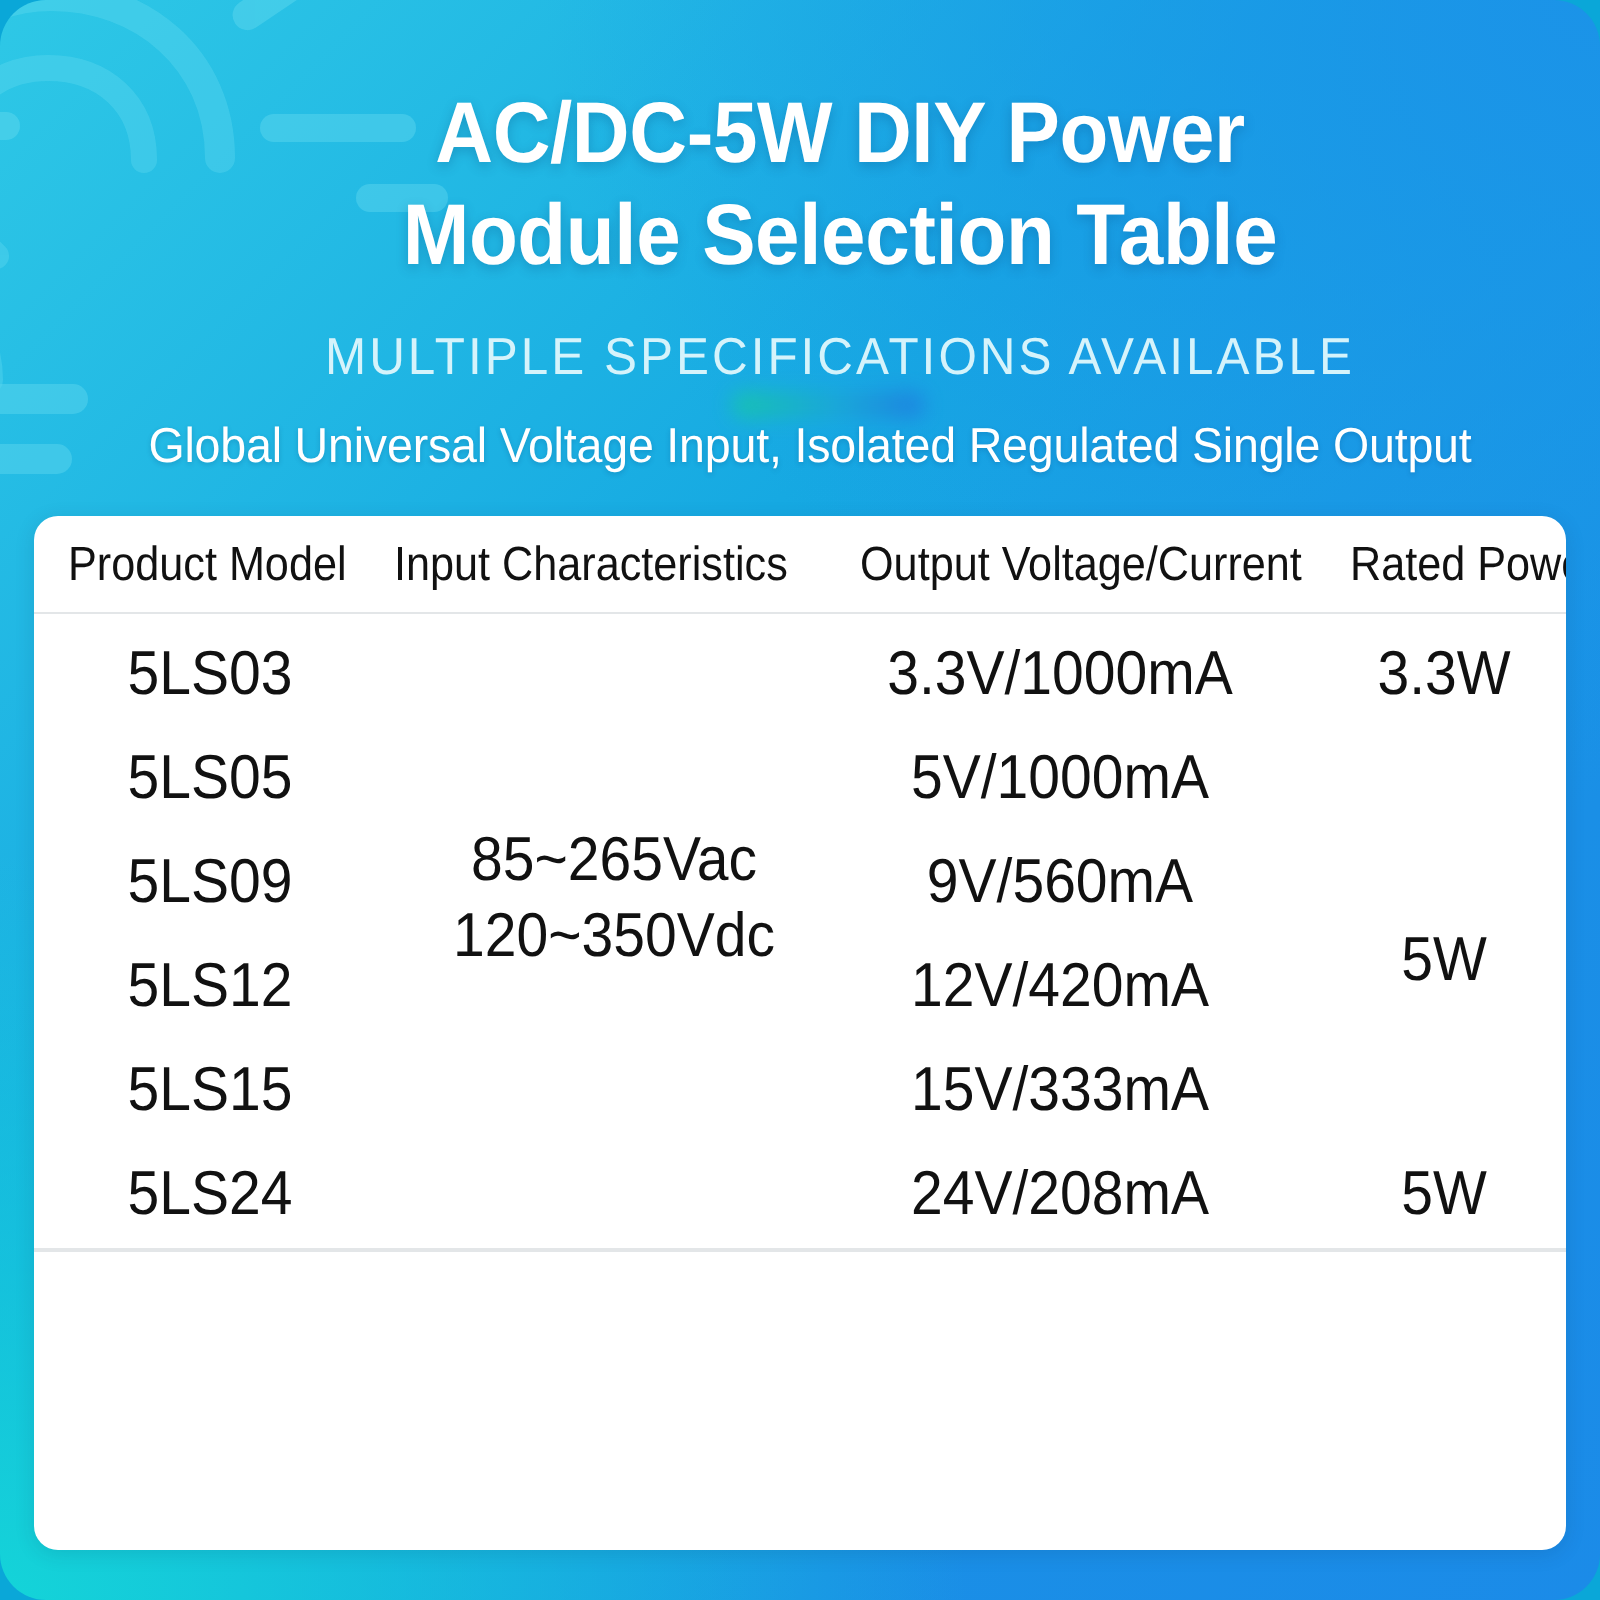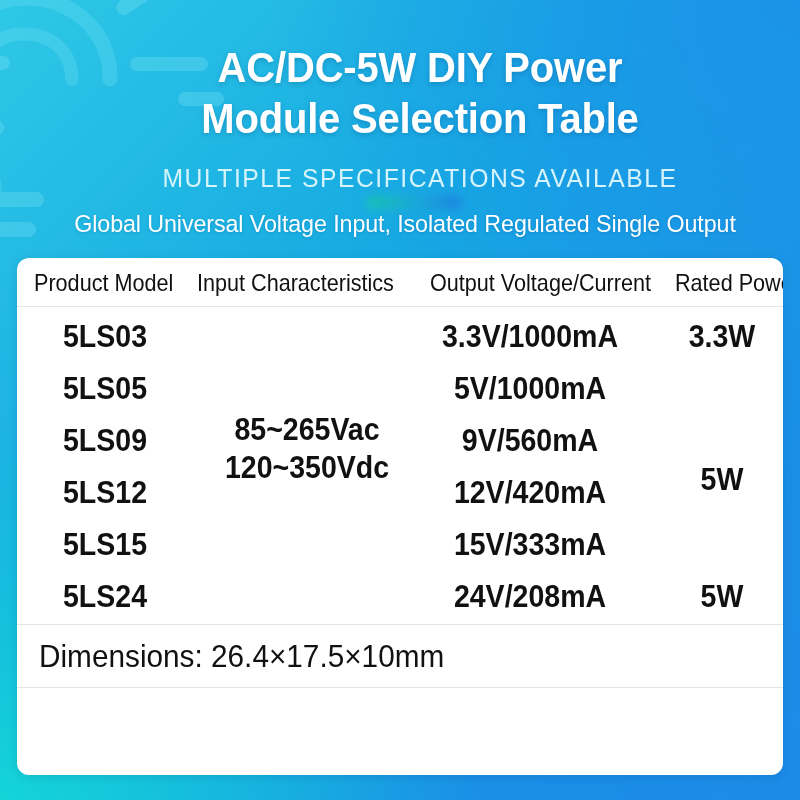--- a/index.html
+++ b/index.html
@@ -7,20 +7,21 @@
     width:800px;height:800px;overflow:hidden;
     font-family:"Liberation Sans", sans-serif;
     background:#0aa7d8;
   }
   #page{
     position:relative;width:800px;height:800px;overflow:hidden;
     background:
       radial-gradient(120% 90% at 100% 0%, #1b93e8 0%, rgba(27,147,232,0) 55%),
       radial-gradient(110% 85% at 0% 100%, #14d4d8 0%, rgba(20,212,216,0) 55%),
       linear-gradient(135deg,#2ec8e6 0%,#16a9e2 40%,#1a8fe6 75%,#1b8be8 100%);
+    border-radius: 23px;
   }
 
   
   .deco{position:absolute;left:-40px;top:-16px;width:270px;height:300px;opacity:.55;pointer-events:none;}
   .deco svg{display:block;width:100%;height:100%;}
 
   
   .header{position:absolute;left:0;top:0;width:800px;height:258px;}
   .title{
     position:absolute;left:120px;top:42px;width:600px;
@@ -68,21 +69,21 @@
     position:absolute;top:11px;color:#111;
     font-size:24px;line-height:28px;white-space:nowrap;
     transform:scaleX(.90);transform-origin:0 50%;
   }
   .th-0{left:17px;}
   .th-1{left:180px;}
   .th-2{left:413px;}
   .th-3{left:658px;}
 
   
-  .tbody{position:relative;height:317px;font-weight:bold;}
+  .tbody{position:relative;height:317px;}
   .cell{
     position:absolute;color:#111;white-space:nowrap;
     font-size:31px;line-height:36px;
     transform:scaleX(.92);transform-origin:50% 50%;
   }
   .c-model{width:160px;left:8px;text-align:center;}
   .c-out{width:256px;left:385px;text-align:center;}
   .c-pow{width:150px;left:630px;text-align:center;}
   .c-in{
     position:absolute;left:170px;width:240px;text-align:center;
@@ -174,20 +175,17 @@
       <div class="cell c-out" style="top:220px;">15V/333mA</div>
       <div class="cell c-out" style="top:272px;">24V/208mA</div>
 
       <div class="cell c-pow" style="top:12px;">3.3W</div>
       <div class="cell c-pow" style="top:155px;">5W</div>
       <div class="cell c-pow" style="top:272px;">5W</div>
 
     </div>
     <div class="hr"></div>
 
-    <div class="dims">
-      <span>Dimensions: 26.4×17.5×10mm</span>
-    </div>
     <div class="hr"></div>
 
 
   </div>
 </div>
 
 </body></html>

